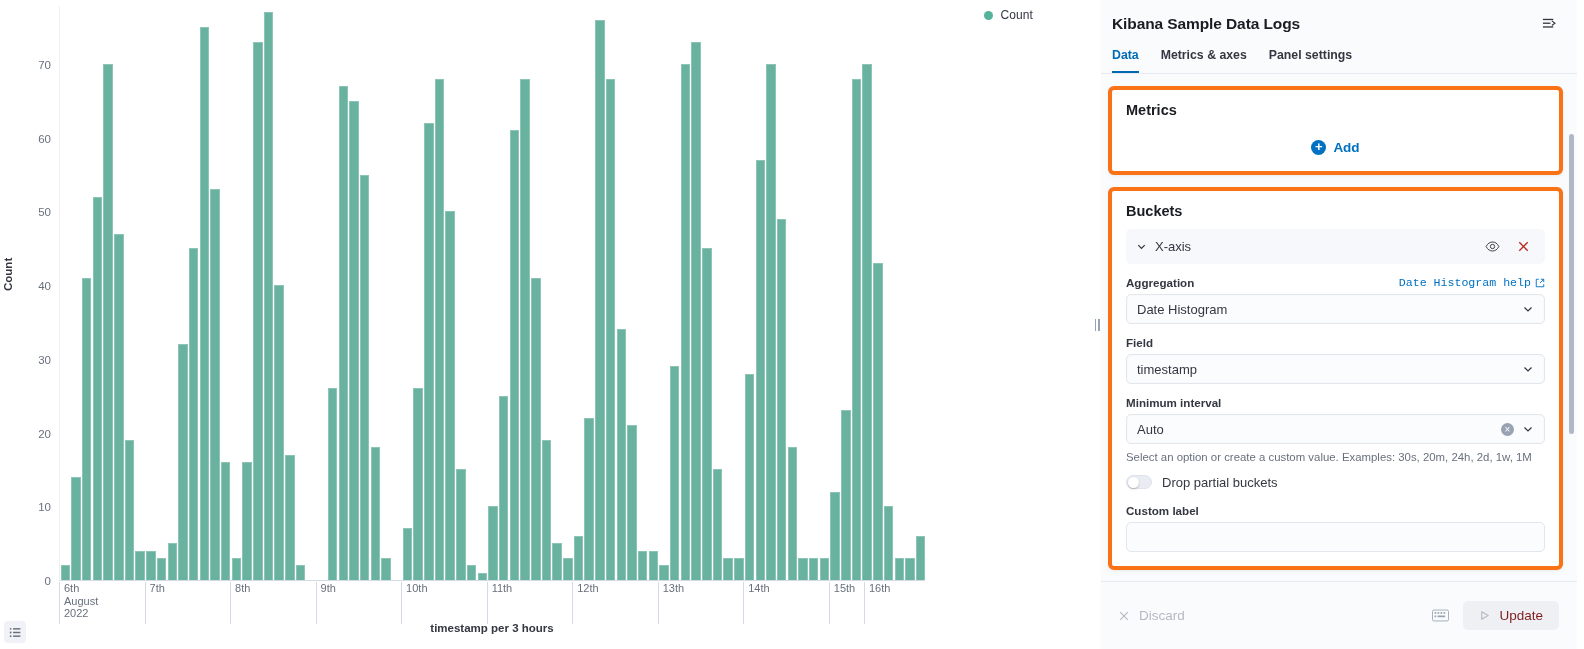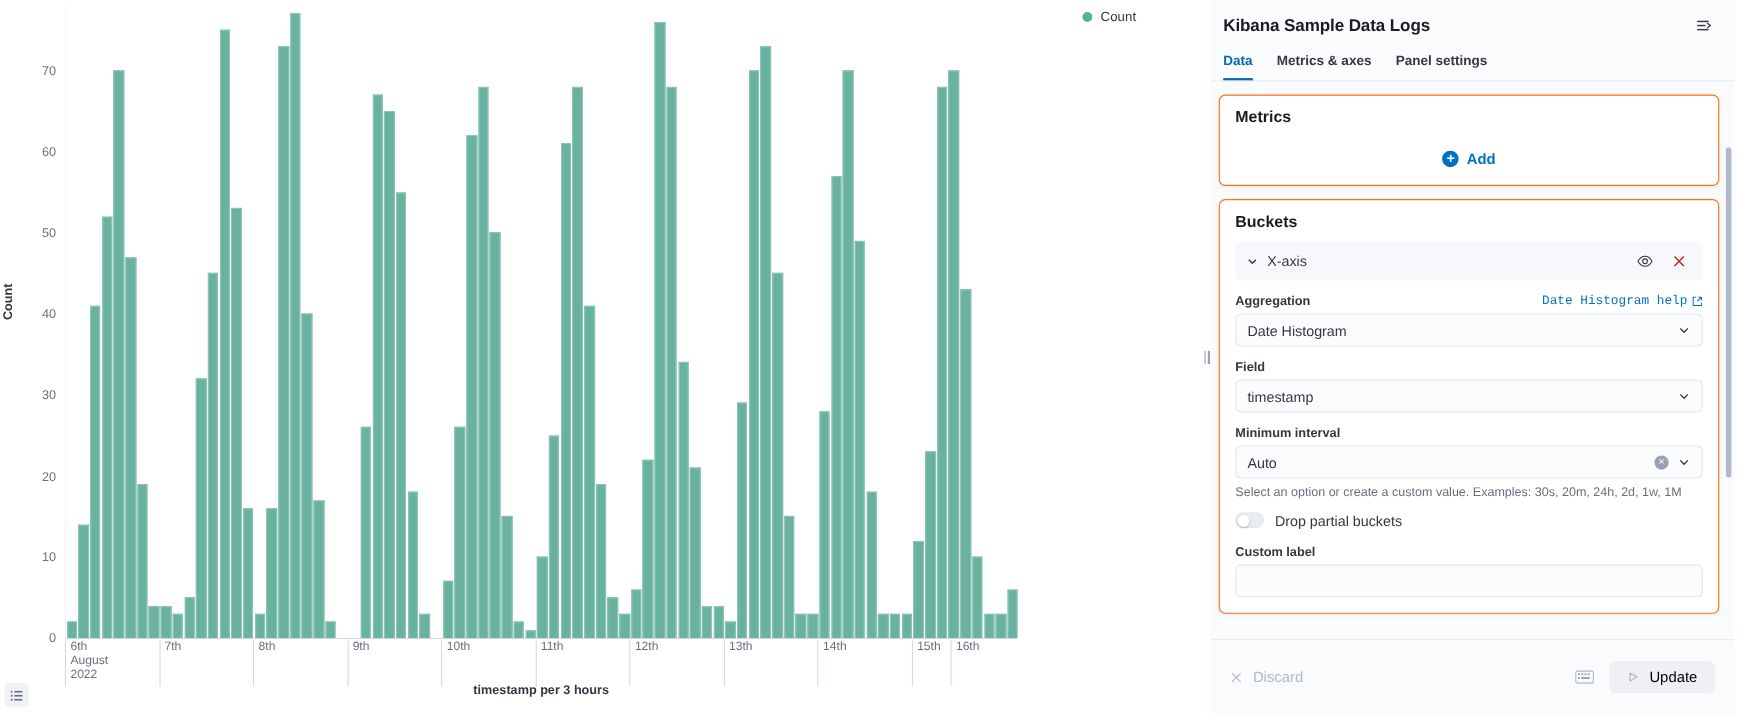--- a/index.html
+++ b/index.html
@@ -141,21 +141,21 @@
   }
   .tab.active { color: #006bb4; border-bottom-color: #006bb4; }
 
   .panel-body {
     flex: 1 1 auto; overflow: hidden;
     padding: 12px 14px 0 14px;
     position: relative;
   }
   .card {
     background: #ffffff;
-    border: 1px solid #f97316;
+    border: 4px solid #f97316;
     border-radius: 6px;
     box-shadow: 0 .7px 2px rgba(0,0,0,.04), 0 2px 6px rgba(0,0,0,.03);
     padding: 12px 14px 14px 14px;
     margin-bottom: 12px;
   }
   .card-title { font-size: 14.5px; font-weight: bold; color: #1a1c21; margin-bottom: 10px; }
 
   .agg-row {
     background: #f7f8fc; border-radius: 5px;
     padding: 8px 10px; display: flex; align-items: center; gap: 8px;
@@ -239,21 +239,21 @@
     background: none; border: none; cursor: pointer;
     display: inline-flex; align-items: center; gap: 9px;
     font-size: 13.5px; color: #b3b9c4; font-family: "Liberation Sans", sans-serif;
   }
   .footer-right { display: flex; align-items: center; gap: 14px; }
   .kbd-btn { background: none; border: none; cursor: pointer; padding: 0; line-height: 0; }
   .update-btn {
     background: #eef0f4; border: none; border-radius: 5px;
     padding: 7px 16px; cursor: pointer;
     display: inline-flex; align-items: center; gap: 9px;
-    font-size: 13.5px; color: #000000; font-family: "Liberation Sans", sans-serif;
+    font-size: 13.5px; color: #7f1d1d; font-family: "Liberation Sans", sans-serif;
   }
 
   .panel-scrollbar {
     position: absolute; right: 3px; top: 60px;
     width: 5px; height: 300px; border-radius: 3px;
     background: #98a2b3; opacity: .75; cursor: pointer;
   }
 </style>
 </head>
 <body>

